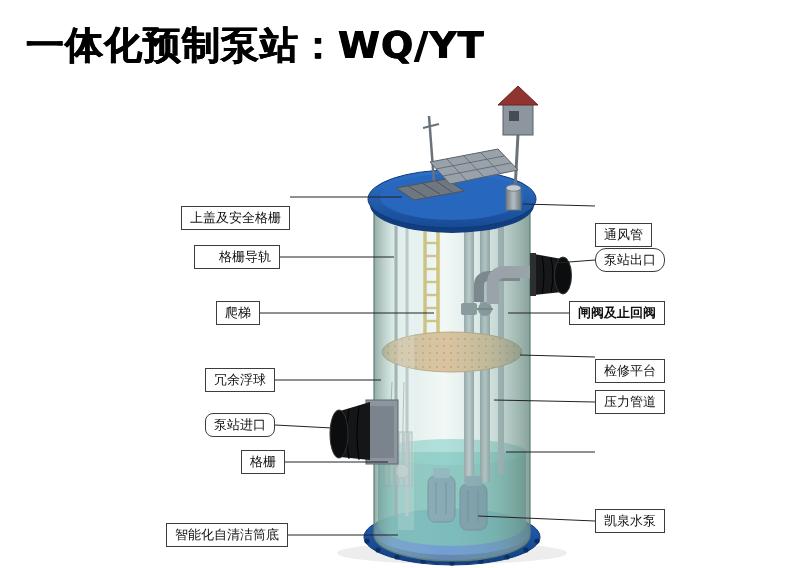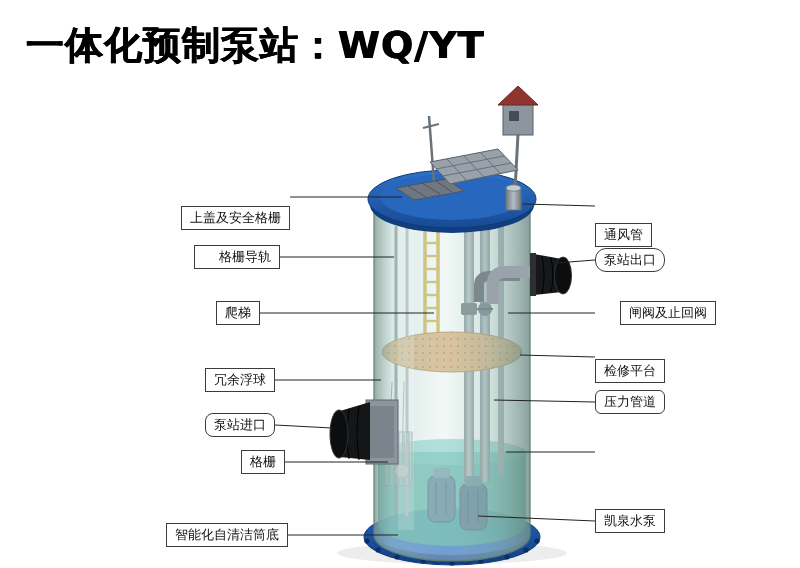--- a/index.html
+++ b/index.html
@@ -238,18 +238,18 @@
   <div class="label" style="right:510px; top:185px;margin-top:21px;">上盖及安全格栅</div>
   <div class="label" style="right:520px; top:245px;padding-left:24px;">格栅导轨</div>
   <div class="label" style="right:540px; top:301px;">爬梯</div>
   <div class="label" style="right:525px; top:368px;">冗余浮球</div>
   <div class="label" style="right:525px; top:413px;border-radius:8px;">泵站进口</div>
   <div class="label" style="right:515px; top:450px;">格栅</div>
   <div class="label" style="right:512px; top:523px;">智能化自清洁筒底</div>
 
   <div class="label" style="left:595px; top:194px;margin-top:29px;">通风管</div>
   <div class="label" style="left:595px; top:248px;border-radius:11px;">泵站出口</div>
-  <div class="label" style="left:620px; top:301px;">闸阀及止回阀</div>
+  <div class="label" style="left:569px; top:301px;font-weight:bold;">闸阀及止回阀</div>
   <div class="label" style="left:595px; top:359px;text-align:center;">检修平台</div>
-  <div class="label" style="left:595px; top:390px;border-radius:6px;">压力管道</div>
+  <div class="label" style="left:595px; top:390px;">压力管道</div>
   <div class="label" style="left:595px; top:509px;">凯泉水泵</div>
 
 </div>
 
 </body></html>

